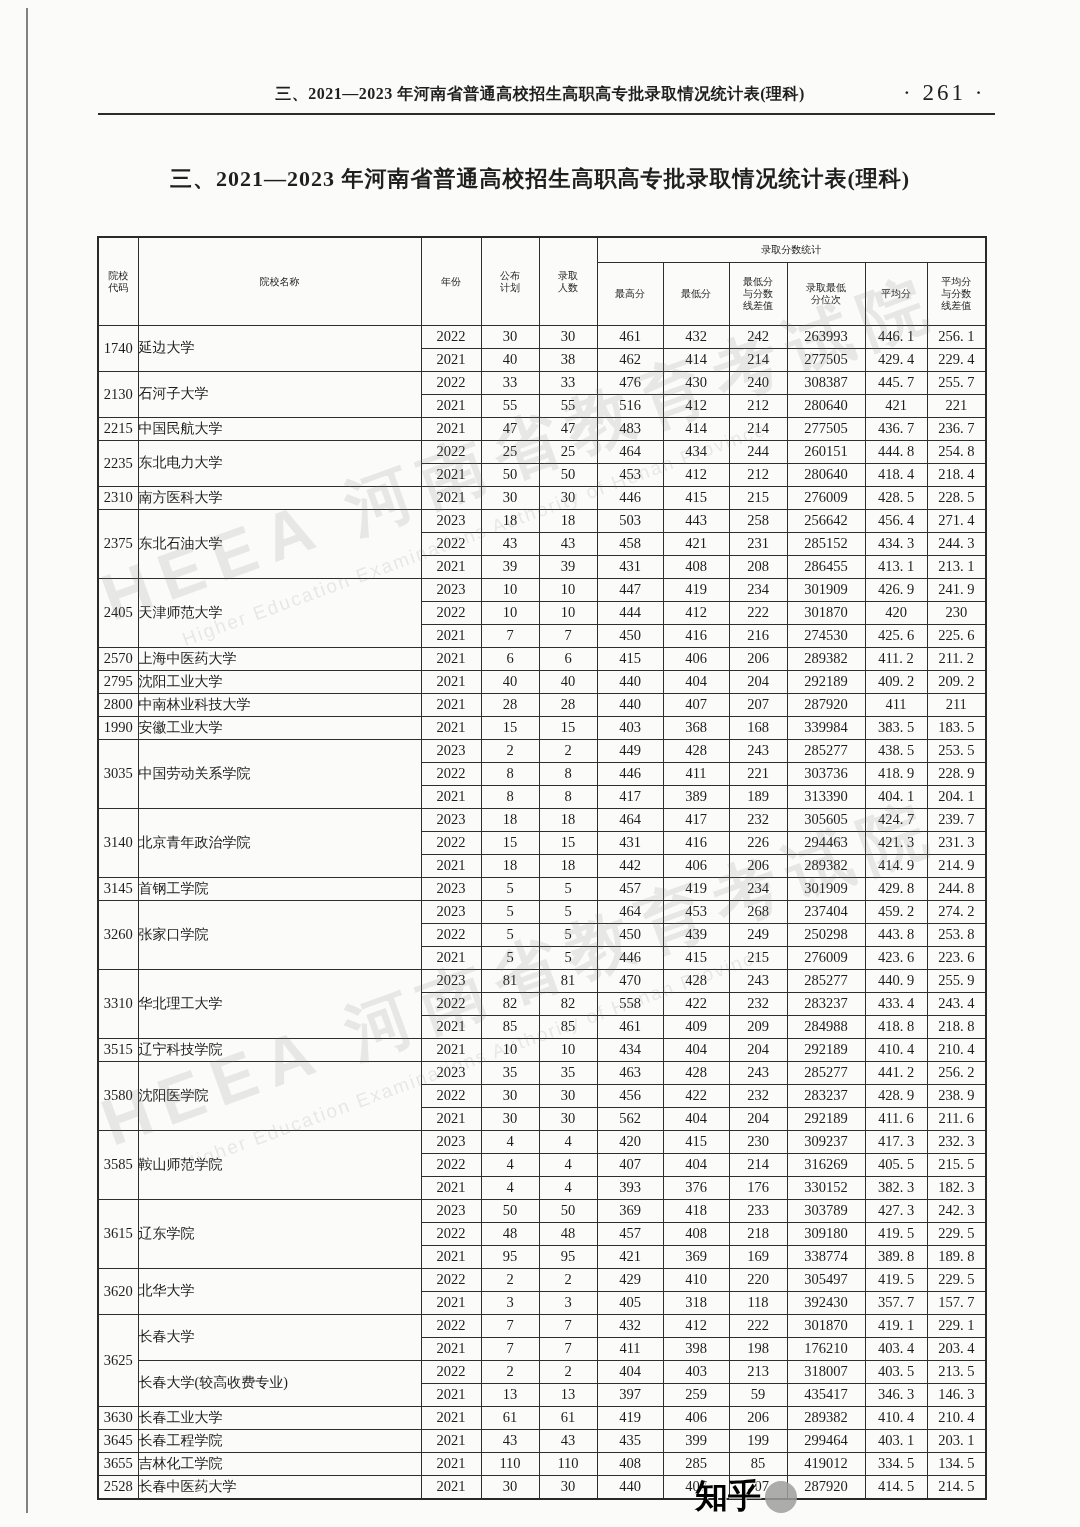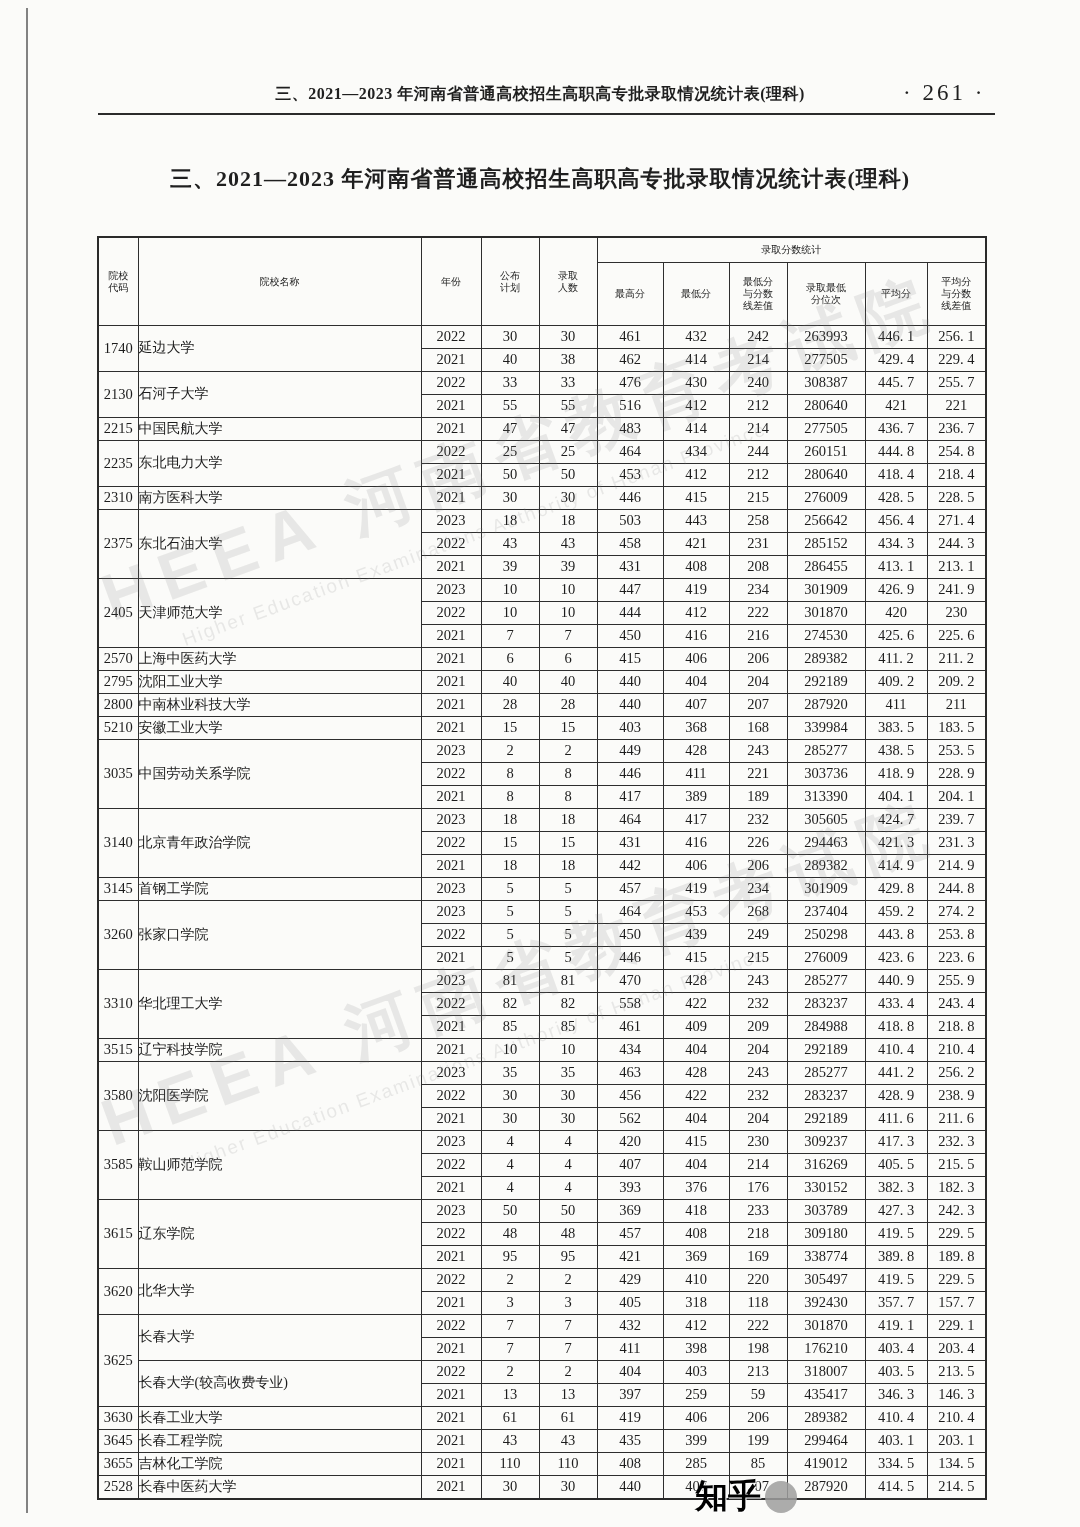--- a/index.html
+++ b/index.html
@@ -329,21 +329,21 @@
             <td>28</td>
             <td>28</td>
             <td>440</td>
             <td>407</td>
             <td>207</td>
             <td>287920</td>
             <td>411</td>
             <td>211</td>
           </tr>
           <tr>
-            <td rowspan="1">5210</td>
+            <td rowspan="1">1990</td>
             <td rowspan="1" class="name">安徽工业大学</td>
             <td>2021</td>
             <td>15</td>
             <td>15</td>
             <td>403</td>
             <td>368</td>
             <td>168</td>
             <td>339984</td>
             <td>383. 5</td>
             <td>183. 5</td>

